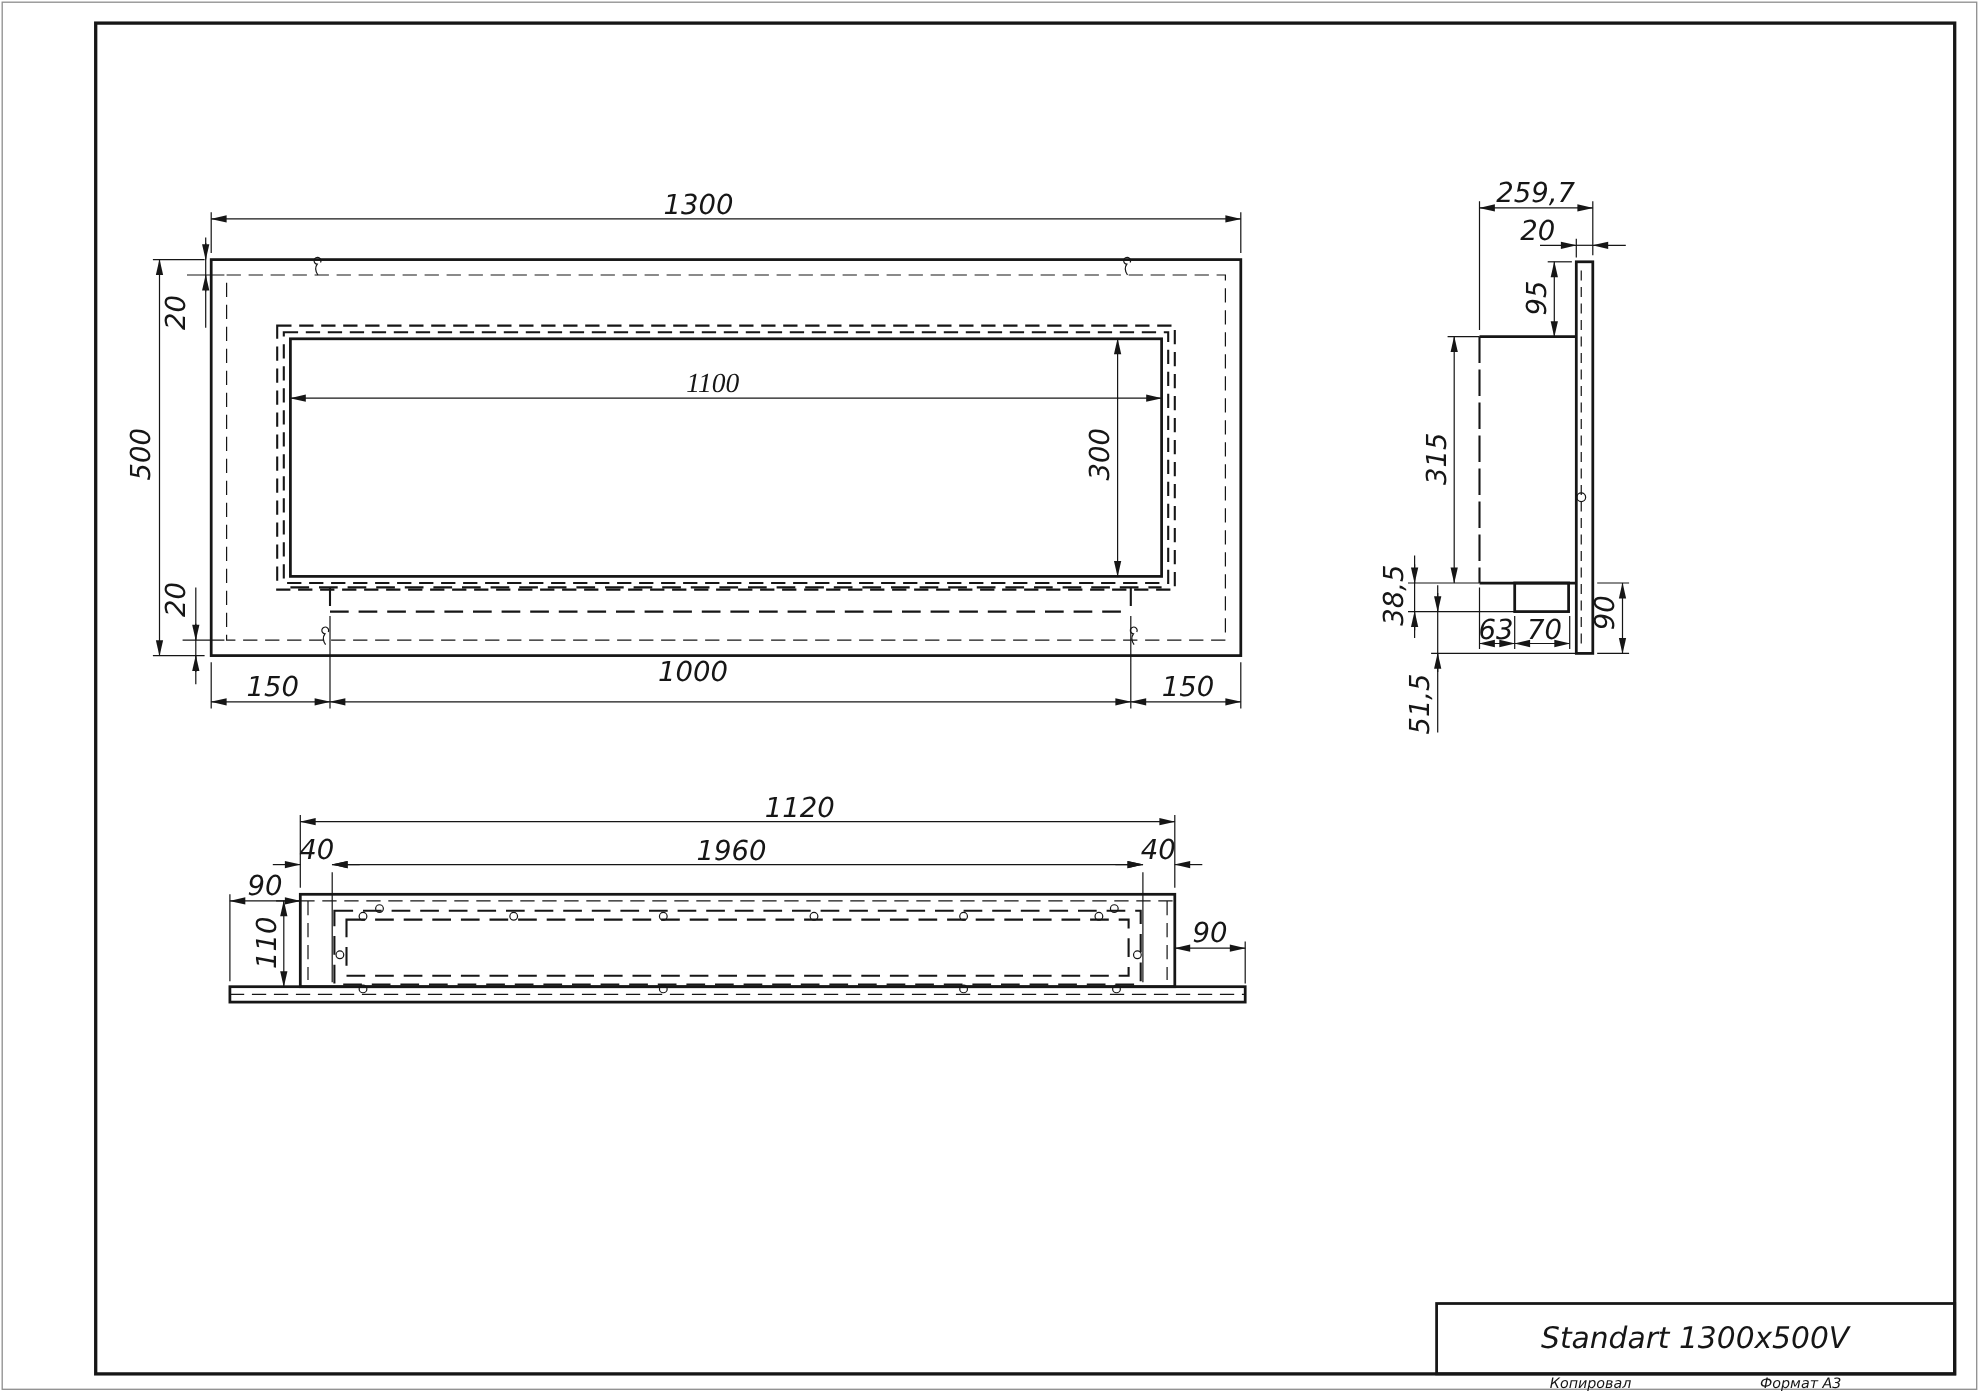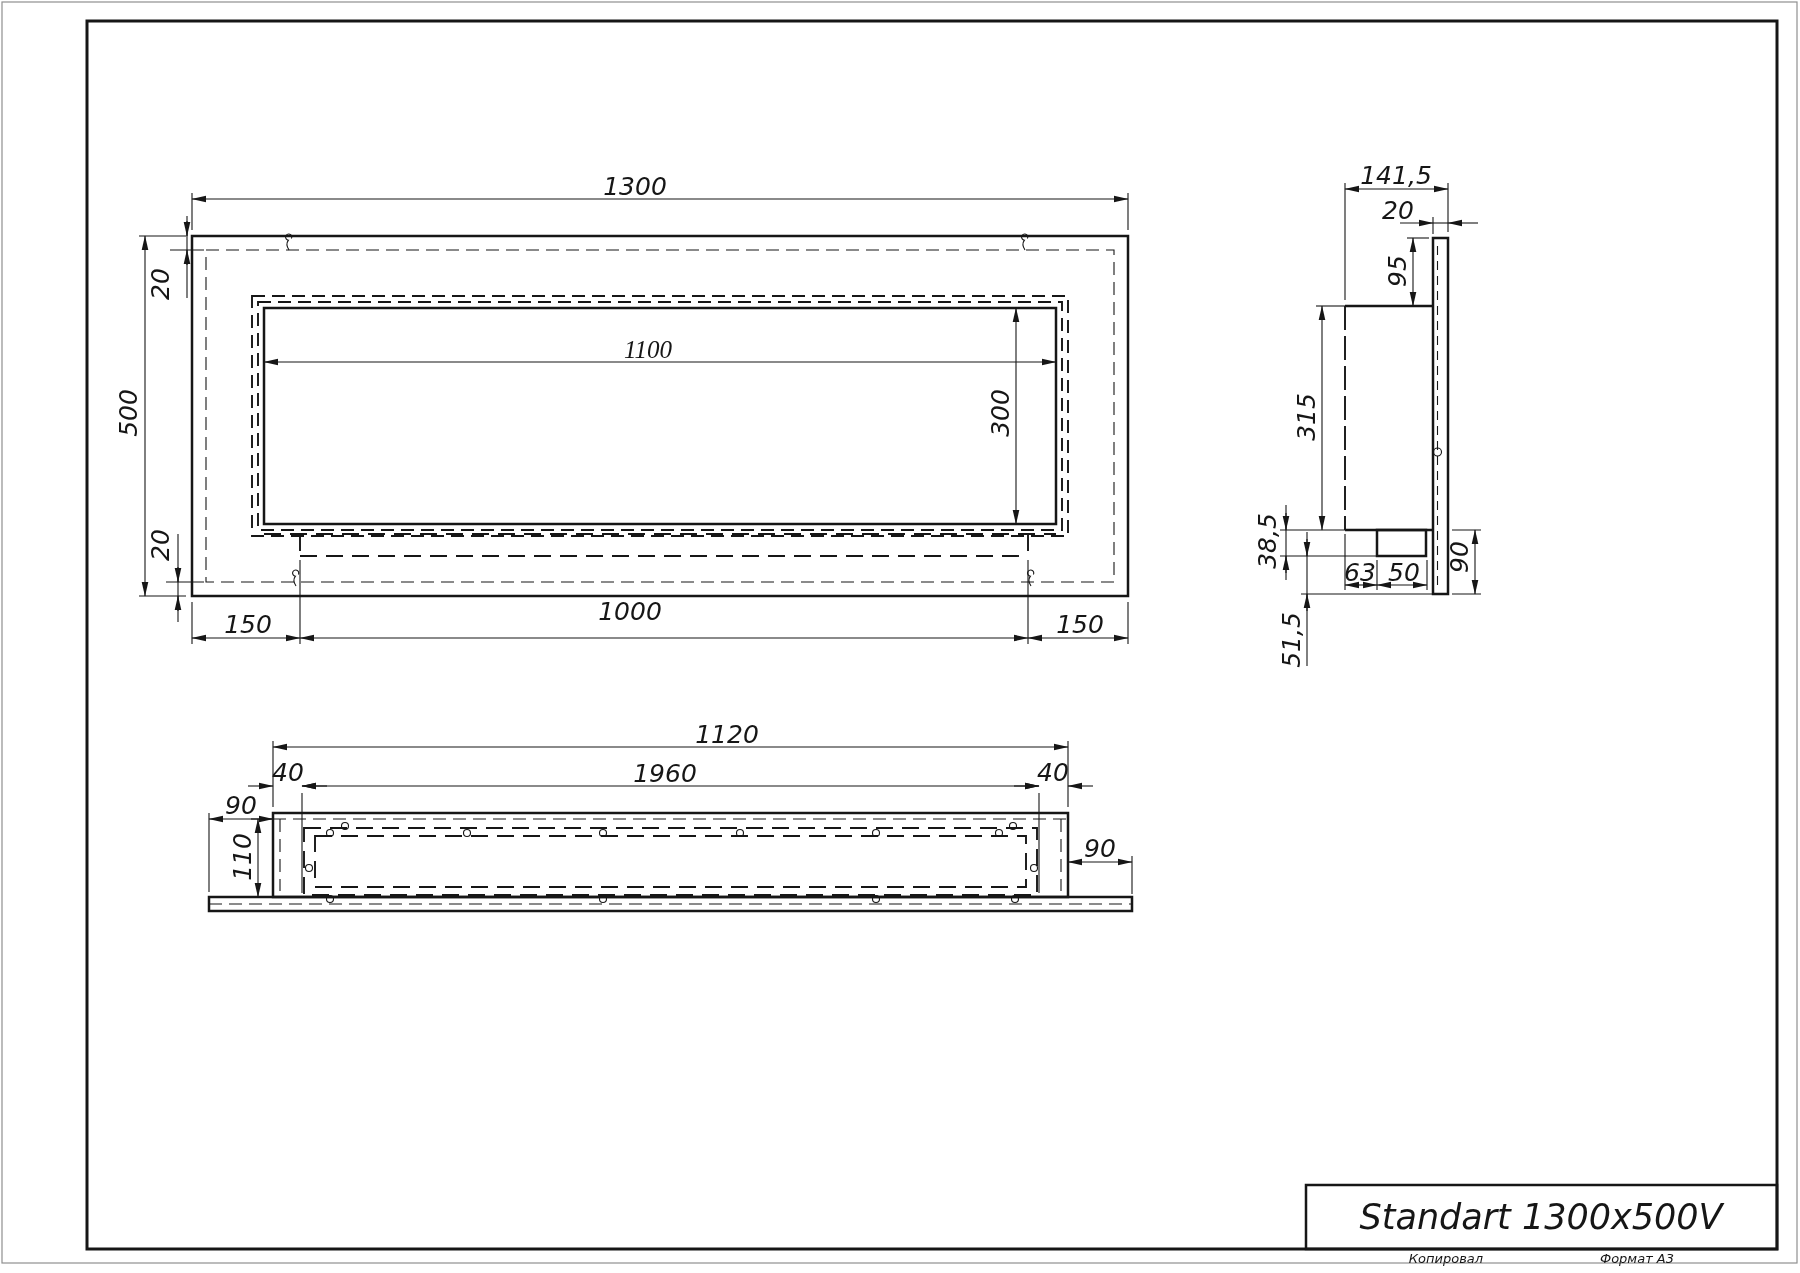--- a/index.html
+++ b/index.html
@@ -4,21 +4,21 @@
 <style>
   :root{ --line:#161616; }
   html,body{ margin:0; padding:0; }
   body{ width:1800px; height:1273px; background:#fff; position:relative;
         font-family:"DejaVu Sans", sans-serif; overflow:hidden; }
   #stage{ position:absolute; left:0; top:0; width:1800px; height:1273px; }
   svg{ position:absolute; left:0; top:0; }
   .lbl{ position:absolute; transform:translate(-50%,-50%); font-style:italic;
         font-size:25px; color:var(--line); white-space:nowrap; line-height:1; }
   .rot{ transform:translate(-50%,-50%) rotate(-90deg); }
-  .title-text{ font-size:35px; font-style:italic; }
+  .title-text{ font-size:27px; font-style:italic; }
   .foot{ font-size:13px; font-style:italic; }
   
   .thick{ stroke:var(--line); stroke-width:2.5; fill:none; }
   .med{ stroke:var(--line); stroke-width:1.9; fill:none; }
   .thin{ stroke:var(--line); stroke-width:1.1; fill:none; }
   .frame{ stroke:var(--line); stroke-width:3; fill:none; }
   .pageedge{ stroke:#8f8f8f; stroke-width:1.2; fill:none; }
   .dashA{ stroke-dasharray:13 7; }
   .dashB{ stroke-dasharray:17 9; }
   .dashC{ stroke-dasharray:9 6; }
@@ -180,28 +180,28 @@
 <div class="lbl" style="left:635px; top:186px;">1300</div>
 <div class="lbl rot" style="left:160px; top:284px;">20</div>
 <div class="lbl rot" style="left:128px; top:413px;">500</div>
 <div class="lbl rot" style="left:160px; top:545px;">20</div>
 <div class="lbl" style="left:648px; top:349px;font-family:Liberation Serif, serif;">1100</div>
 <div class="lbl rot" style="left:1000px; top:413px;">300</div>
 <div class="lbl" style="left:248px; top:624px;">150</div>
 <div class="lbl" style="left:630px; top:611px;">1000</div>
 <div class="lbl" style="left:1080px; top:624px;">150</div>
 
-<div class="lbl" style="left:1396px; top:175px;">141,5</div>
+<div class="lbl" style="left:1396px; top:175px;">259,7</div>
 <div class="lbl" style="left:1398px; top:210px;">20</div>
 <div class="lbl rot" style="left:1397px; top:271px;">95</div>
 <div class="lbl rot" style="left:1306px; top:417px;">315</div>
 <div class="lbl rot" style="left:1267px; top:541px;">38,5</div>
 <div class="lbl rot" style="left:1291px; top:640px;">51,5</div>
 <div class="lbl" style="left:1360px; top:572px;">63</div>
-<div class="lbl" style="left:1404px; top:572px;">50</div>
+<div class="lbl" style="left:1404px; top:572px;">70</div>
 <div class="lbl rot" style="left:1459px; top:557px;">90</div>
 
 <div class="lbl" style="left:683px; top:734px;margin-left:44px;">1120</div>
 <div class="lbl" style="left:665px; top:773px;">1960</div>
 <div class="lbl" style="left:288px; top:772px;">40</div>
 <div class="lbl" style="left:1053px; top:772px;">40</div>
 <div class="lbl" style="left:241px; top:805px;">90</div>
 <div class="lbl rot" style="left:242px; top:857px;">110</div>
 <div class="lbl" style="left:1100px; top:848px;">90</div>
 

